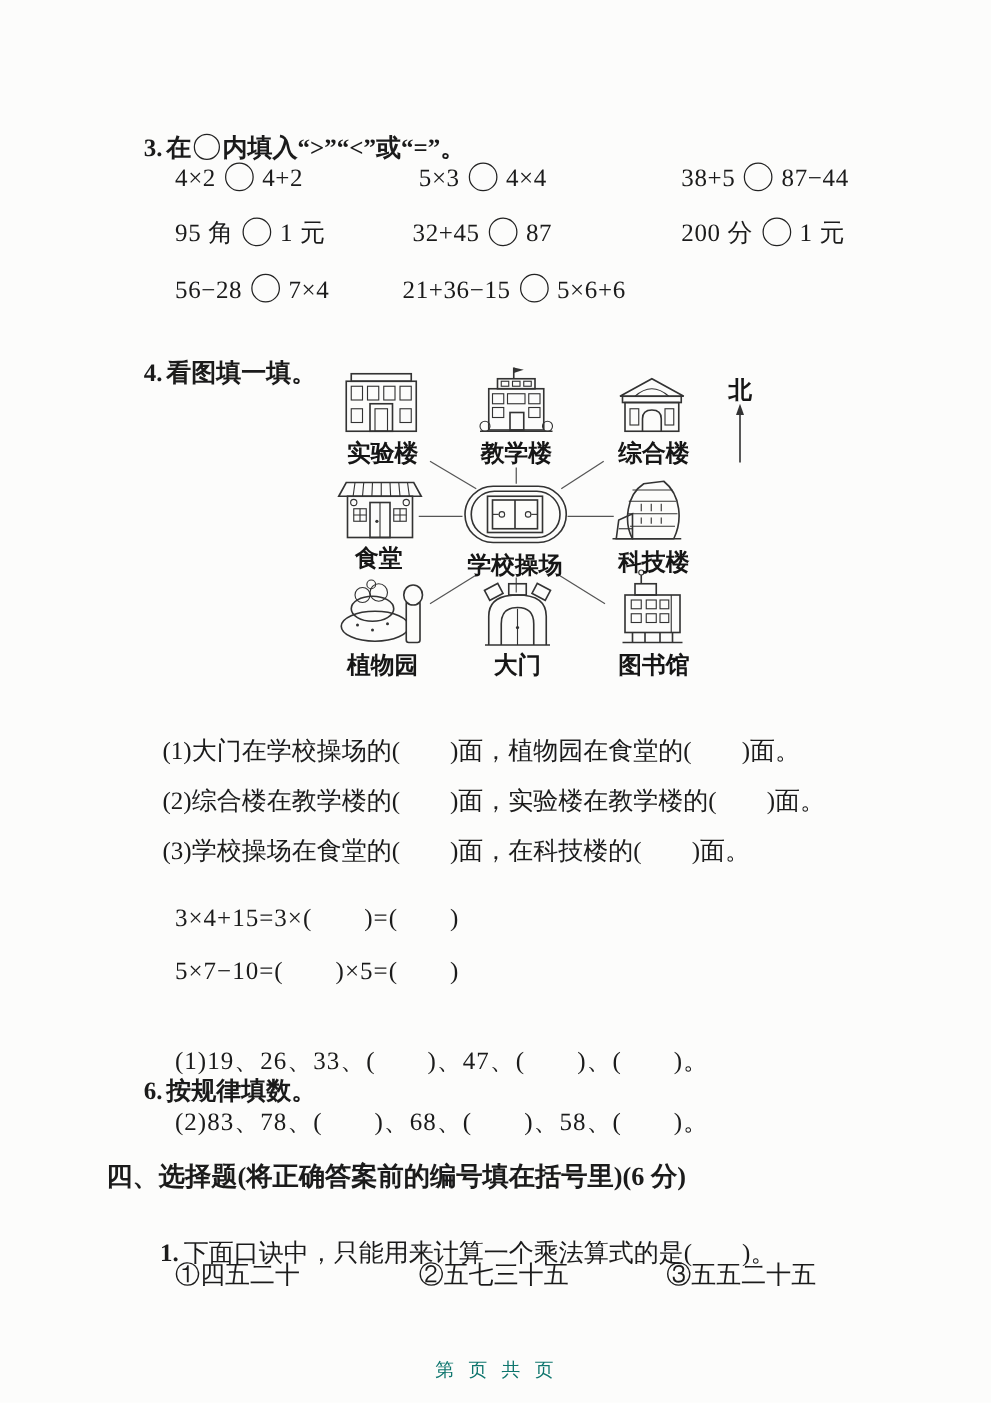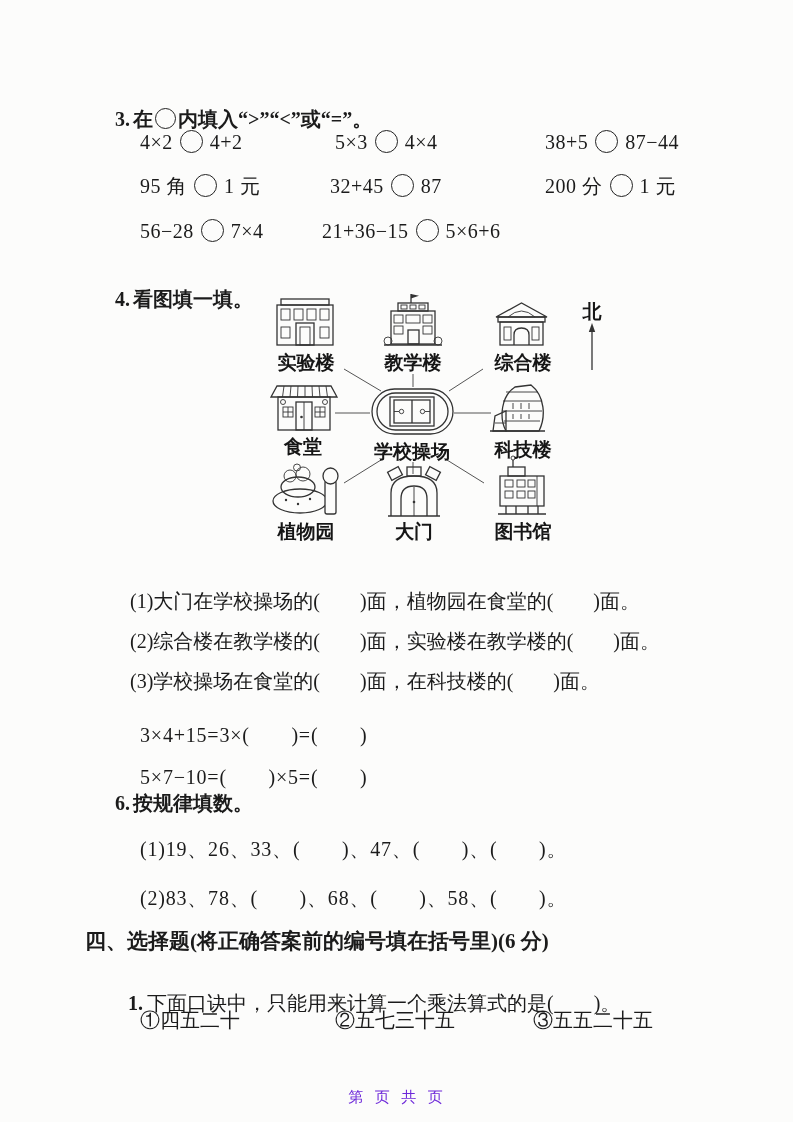--- a/index.html
+++ b/index.html
@@ -16,21 +16,21 @@
   .mathline { font-size:20px; letter-spacing:0.8px;font-family:Liberation Serif, serif; }
   .cmp { font-size:20px; letter-spacing:0.5px; }
   .circ {
     display:inline-block; width:21px; height:21px;
     border:1.7px solid #222; border-radius:50%;
     vertical-align:-4px; margin:0 7px; background:#fcfcfb;
   }
   .title-circ { width:19px; height:19px; margin:0 2px; vertical-align:-3px; }
   .heading { font-weight:bold; font-size:21px;text-align:center; }
   .q1num { font-weight:bold; margin-right:4px; }
-  .footer { left:0; width:793px; text-align:center; font-size:15px; color:#6d28d9; letter-spacing:2px; }
+  .footer { left:0; width:793px; text-align:center; font-size:15px; color:#0f766e; letter-spacing:2px; }
   
   svg .s  { stroke:#333; stroke-width:1.3; fill:none; }
   svg .sf { stroke:#333; stroke-width:1.3; fill:#fcfcfb; }
   svg .thin { stroke:#333; stroke-width:0.9; fill:none; }
   svg .ln { stroke:#555; stroke-width:1; }
   svg .fill { fill:#333; stroke:none; }
   svg .maplabel {
     font-family:"Liberation Serif","DejaVu Serif",serif;
     font-size:19px; font-weight:600; fill:#161616; stroke:none; text-anchor:middle;
   }
@@ -207,21 +207,21 @@
     <text class="maplabel" x="283" y="248">图书馆</text>
   </svg>
 
   <div class="abs subline" style="top:557px;left:130px">(1)大门在学校操场的(　　)面，植物园在食堂的(　　)面。</div>
   <div class="abs subline" style="top:597px;left:130px">(2)综合楼在教学楼的(　　)面，实验楼在教学楼的(　　)面。</div>
   <div class="abs subline" style="top:637px;left:130px">(3)学校操场在食堂的(　　)面，在科技楼的(　　)面。</div>
 
   <div class="abs mathline" style="top:723px;left:140px">3×4+15=3×(　　)=(　　)</div>
   <div class="abs mathline" style="top:765px;left:140px">5×7−10=(　　)×5=(　　)</div>
 
-  <div class="abs" style="top:766px;left:95px">
+  <div class="abs" style="top:836px;left:95px">
     <span class="qnum">6.</span><span class="qtitle">按规律填数。</span>
   </div>
   <div class="abs mathline" style="top:837px;left:140px">(1)19、26、33、(　　)、47、(　　)、(　　)。</div>
   <div class="abs mathline" style="top:886px;left:140px">(2)83、78、(　　)、68、(　　)、58、(　　)。</div>
 
   <div class="abs heading" style="top:928px;left:85px">四、选择题(将正确答案前的编号填在括号里)(6 分)</div>
   <div class="abs" style="top:966px;left:108px">
     <span class="q1num">1.</span><span>下面口诀中，只能用来计算一个乘法算式的是(　　)。</span>
   </div>
   <span class="abs" style="top:1008px;left:140px">①四五二十</span>

